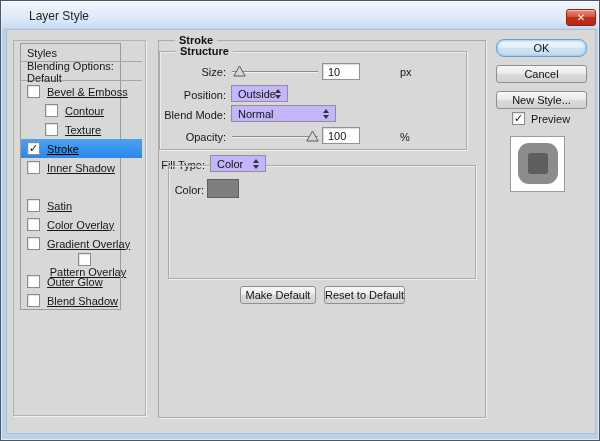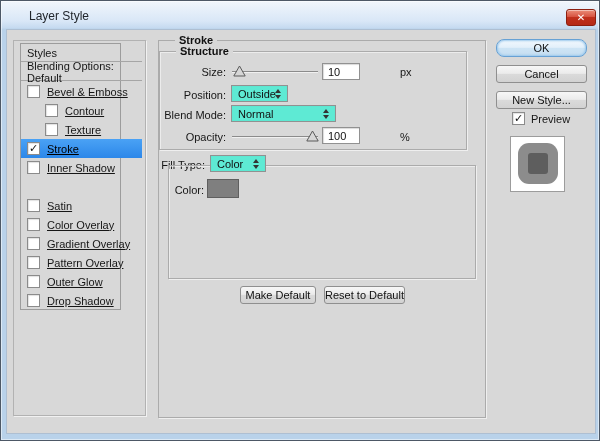--- a/index.html
+++ b/index.html
@@ -60,21 +60,21 @@
   .group { position:absolute; border:1px solid #ababab; box-shadow:inset 1px 1px 0 rgba(255,255,255,.5), 1px 1px 0 rgba(255,255,255,.6); }
   .g-structure { left:0; top:10px; width:308px; height:99px; }
   .g-fill { left:9px; top:124px; width:308px; height:114px; }
   .flabel { position:absolute; font-size:11px; color:#161616; text-align:right; white-space:nowrap; }
   .field {
     position:absolute; background:#fff; border:1px solid #919191; height:17px;
     box-shadow:inset 1px 1px 1px rgba(0,0,0,.15);
     font-size:11px; color:#111; padding:2px 0 0 5px;
   }
   .dropdown {
-    position:absolute; background:#5eead4; border:1px solid #919191; height:17px;
+    position:absolute; background:#c4b5fd; border:1px solid #919191; height:17px;
     box-shadow:inset 0 0 1px rgba(0,0,0,.1);
     font-size:11px; color:#111; padding:2px 0 0 6px; cursor:default;
   }
   .stepper { position:absolute; right:5px; top:3px; width:7px; }
   .stepper i { display:block; width:0; height:0; border-left:3.5px solid transparent; border-right:3.5px solid transparent; }
   .stepper .up { border-bottom:4px solid #333; margin-bottom:2px; }
   .stepper .dn { border-top:4px solid #333; }
   .track { position:absolute; height:2px; background:#a8a8a8; border-bottom:1px solid #f0f0f0; border-top:1px solid #8b8b8b; }
   .thumb { position:absolute; width:13px; height:12px; }
   .unit { position:absolute; font-size:11px; color:#161616;padding-left:33px; }
@@ -156,31 +156,31 @@
         <span class="lbl">Satin</span>
       </div>
       <div class="row" style="top:171px;">
         <span class="cb"></span>
         <span class="lbl">Color Overlay</span>
       </div>
       <div class="row" style="top:190px;">
         <span class="cb"></span>
         <span class="lbl">Gradient Overlay</span>
       </div>
-      <div class="row" style="top:209px;">
+      <div class="row" style="top:209px;flex-direction:column;">
         <span class="cb"></span>
         <span class="lbl">Pattern Overlay</span>
       </div>
       <div class="row" style="top:228px;">
         <span class="cb"></span>
         <span class="lbl">Outer Glow</span>
       </div>
       <div class="row" style="top:247px;">
         <span class="cb"></span>
-        <span class="lbl">Drop Shadow</span>
+        <span class="lbl">Blend Shadow</span>
       </div>
     </div>
 
     <div class="main-panel">
       <span class="legend" style="left:16px;">Stroke</span>
 
       <div class="group g-structure">
         <span class="legend" style="left:16px;">Structure</span>
 
         <div class="flabel" style="left:0; top:14px; width:66px;">Size:</div>

